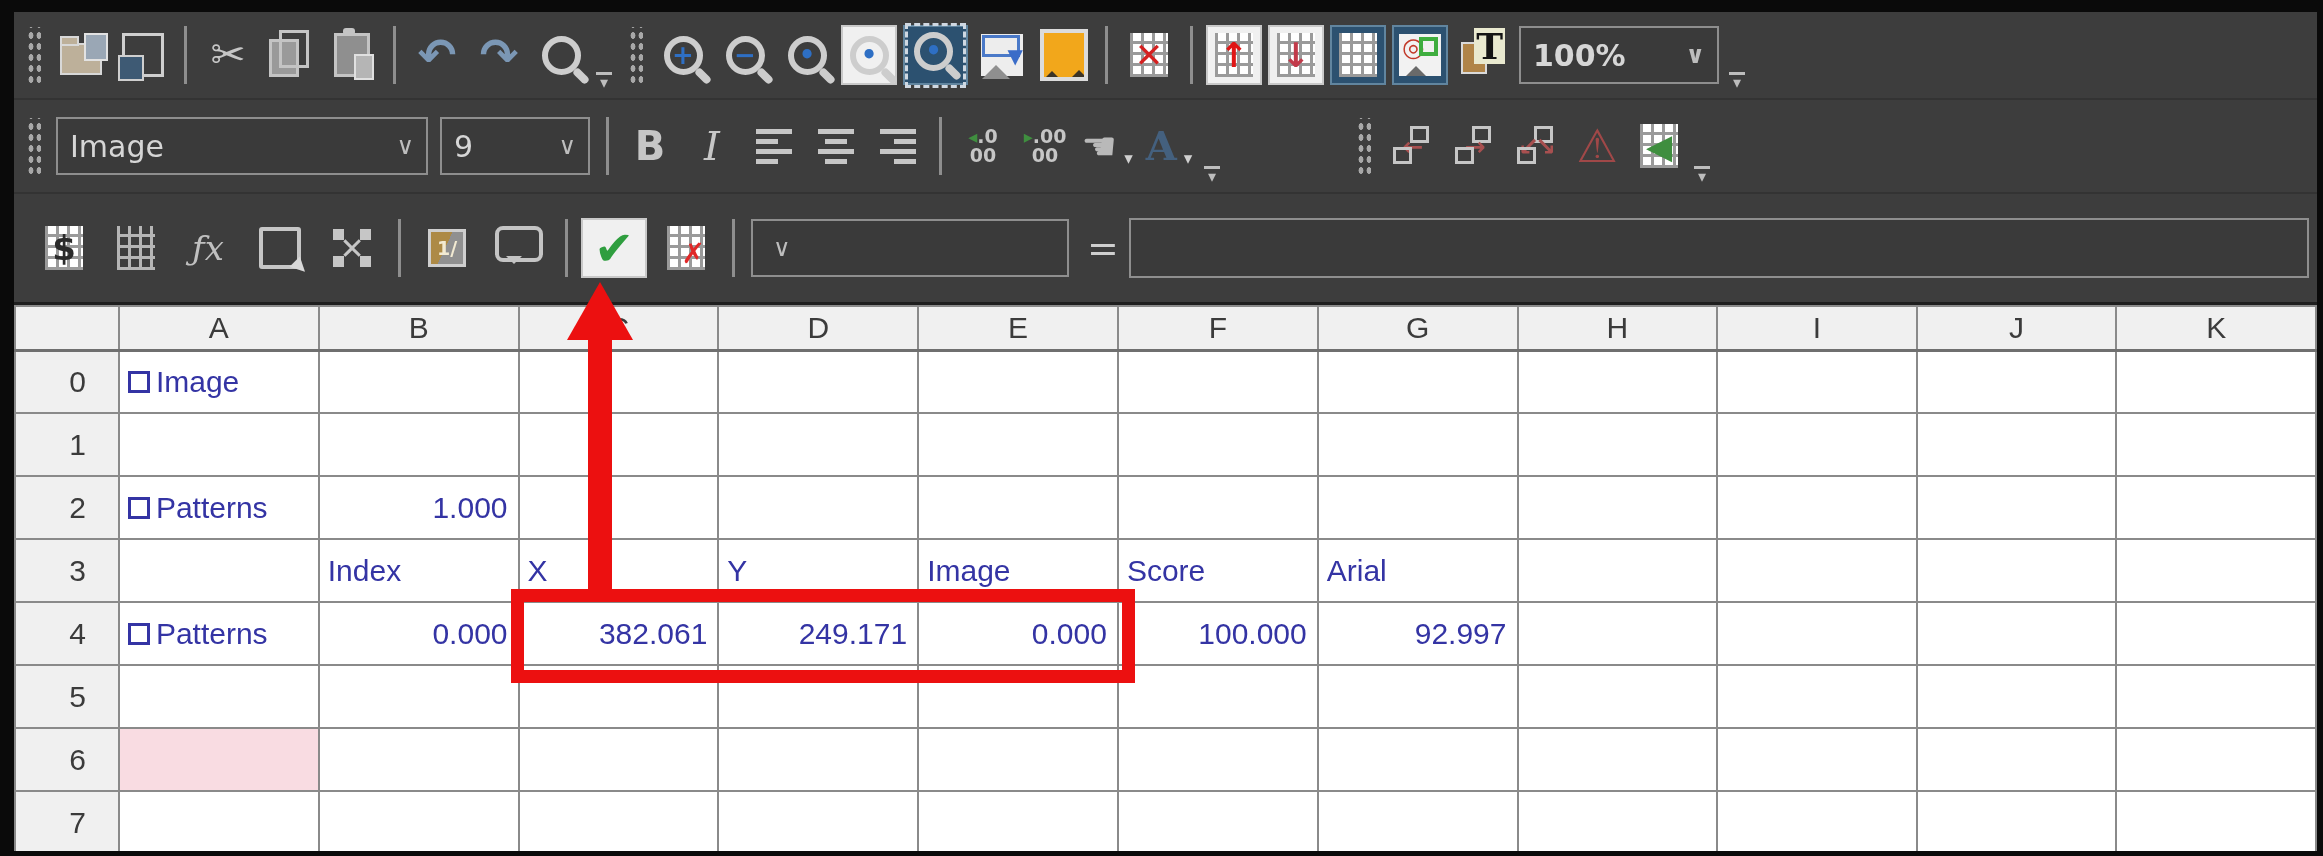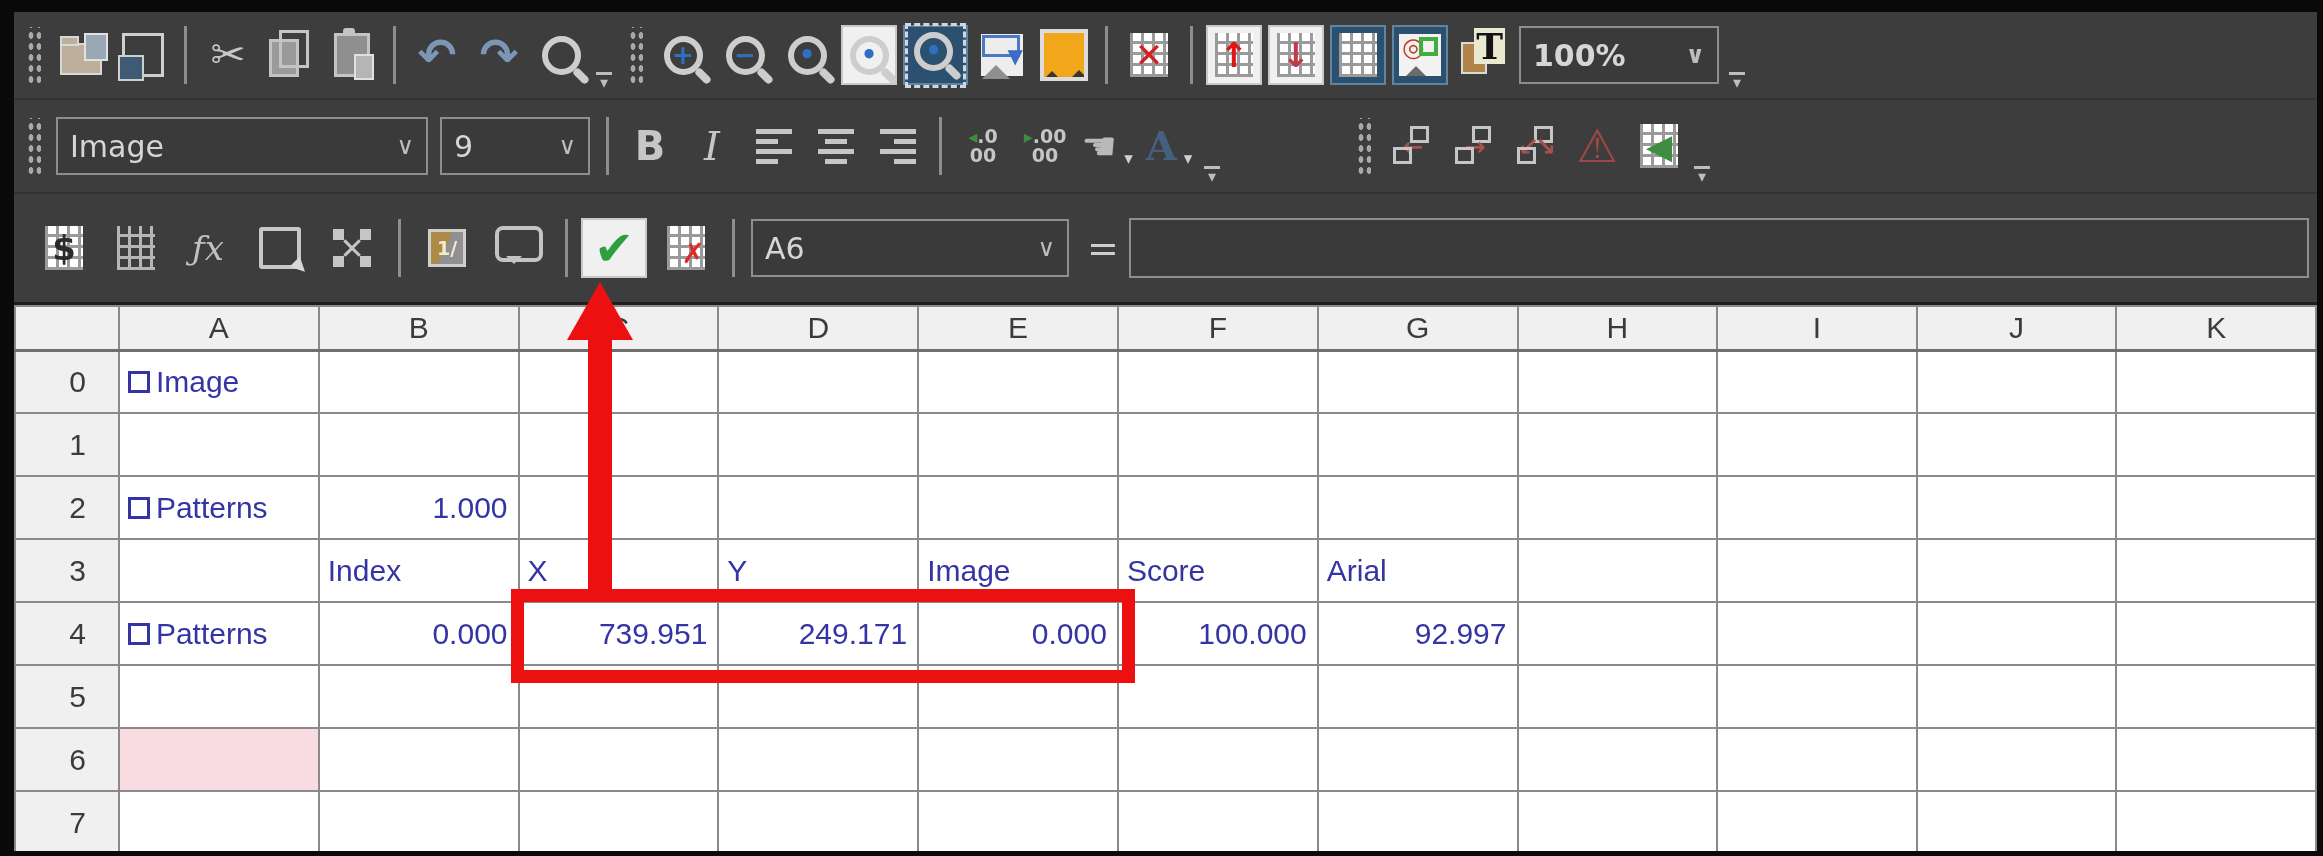--- a/index.html
+++ b/index.html
@@ -368,21 +368,20 @@
       <div class="tbtn white">
         <span class="g " style="color: rgb(47, 158, 63); font-size: 48px;">✔</span>
       </div>
       <div class="tbtn">
         <span class="gicon">
           <span class="ov br" style="color: rgb(224, 40, 40);">✗</span>
         </span>
       </div>
       <span class="vsep"></span>
       <div class="combo" style="width: 318px;">
-        <span class="cvv">A6</span>
         <span class="ca">∨</span>
       </div>
       <span class="eq">=</span>
       <div class="finput"></div>
     </div>
   <div class="gridwrap">
     <table>
         <colgroup>
           <col style="width: 104px;">
           <col style="width: 200px;">
@@ -467,21 +466,21 @@
             <td class="label">Arial</td>
             <td></td>
             <td></td>
             <td></td>
             <td></td>
           </tr>
           <tr>
             <th>4</th>
             <td class="tag"><span class="tagbox"></span><span class="tagtext">Patterns</span></td>
             <td class="num">0.000</td>
-            <td class="num">739.951</td>
+            <td class="num">382.061</td>
             <td class="num">249.171</td>
             <td class="num">0.000</td>
             <td class="num">100.000</td>
             <td class="num">92.997</td>
             <td></td>
             <td></td>
             <td></td>
             <td></td>
           </tr>
           <tr>

